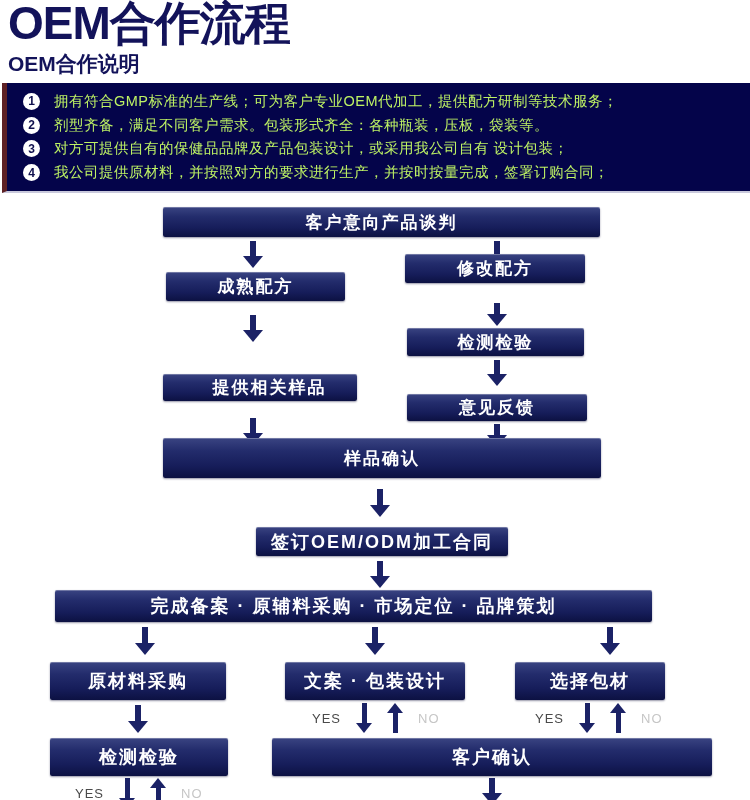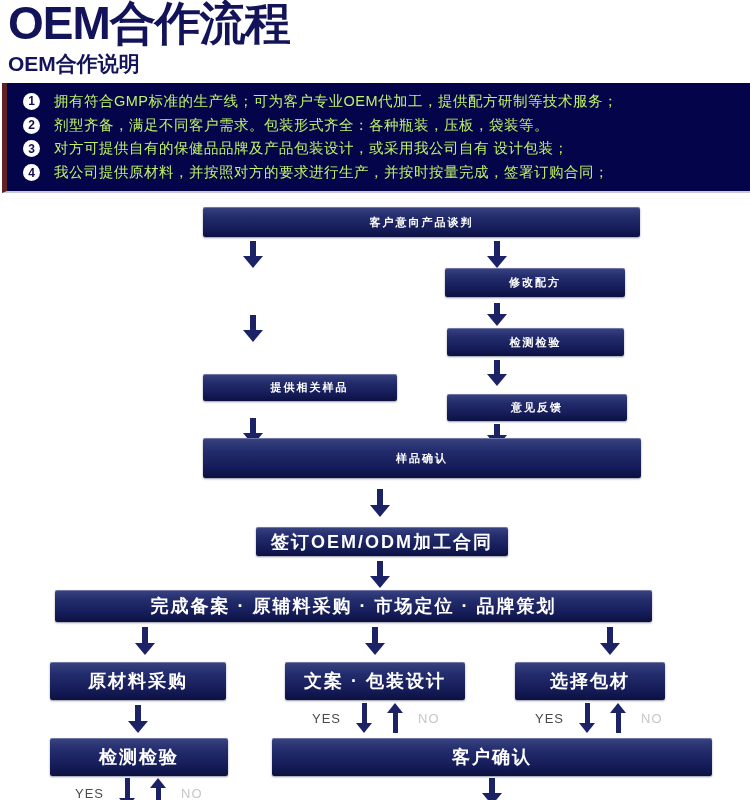--- a/index.html
+++ b/index.html
@@ -36,21 +36,21 @@
   .note-text { color:#bef264; font-size:14.5px; letter-spacing:0.5px; }
   
   .node {
     position:absolute; display:flex; align-items:center; justify-content:center;
     color:#ffffff; font-weight:bold;
     background:linear-gradient(180deg,#3a4482 0%, #232c6c 32%, #161d5a 70%, #0c1142 100%);
     border-radius:2px;
     box-shadow:0 1px 2px rgba(20,20,60,0.45), inset 0 1px 0 rgba(255,255,255,0.28);
     letter-spacing:2px; white-space:nowrap;
   }
-  .fs17 { font-size:11px;margin-left:40px; }
+  .fs17 { font-size:17px; }
   .fs18 { font-size:18px; }
   
   .arr {
     position:absolute; display:flex; flex-direction:column; align-items:center;
   }
   .arr .stem { width:6px; background:#1b2266; flex:1; }
   .arr .head-down {
     width:0; height:0;
     border-left:10px solid transparent; border-right:10px solid transparent;
     border-top:12px solid #1b2266;
@@ -102,21 +102,22 @@
 
   <div class="arr" style="left:243px; top:241px; height:27px;">
     <div class="stem"></div>
       <div class="head-down"></div>
   </div>
   <div class="arr" style="left:487px; top:241px; height:27px;">
     <div class="stem"></div>
       <div class="head-down"></div>
   </div>
 
-  <div class="node fs17" style="left:405px; top:268px; width:180px; height:29px;">修改配方</div>
+  <div class="node fs17" style="left:166px; top:272px; width:179px; height:29px;">成熟配方</div>
+  <div class="node fs17" style="left:405px; top:254px; width:180px; height:29px;">修改配方</div>
 
   <div class="arr" style="left:243px; top:315px; height:27px;">
     <div class="stem"></div>
       <div class="head-down"></div>
   </div>
   <div class="arr" style="left:487px; top:303px; height:23px;">
     <div class="stem"></div>
       <div class="head-down"></div>
   </div>
 

